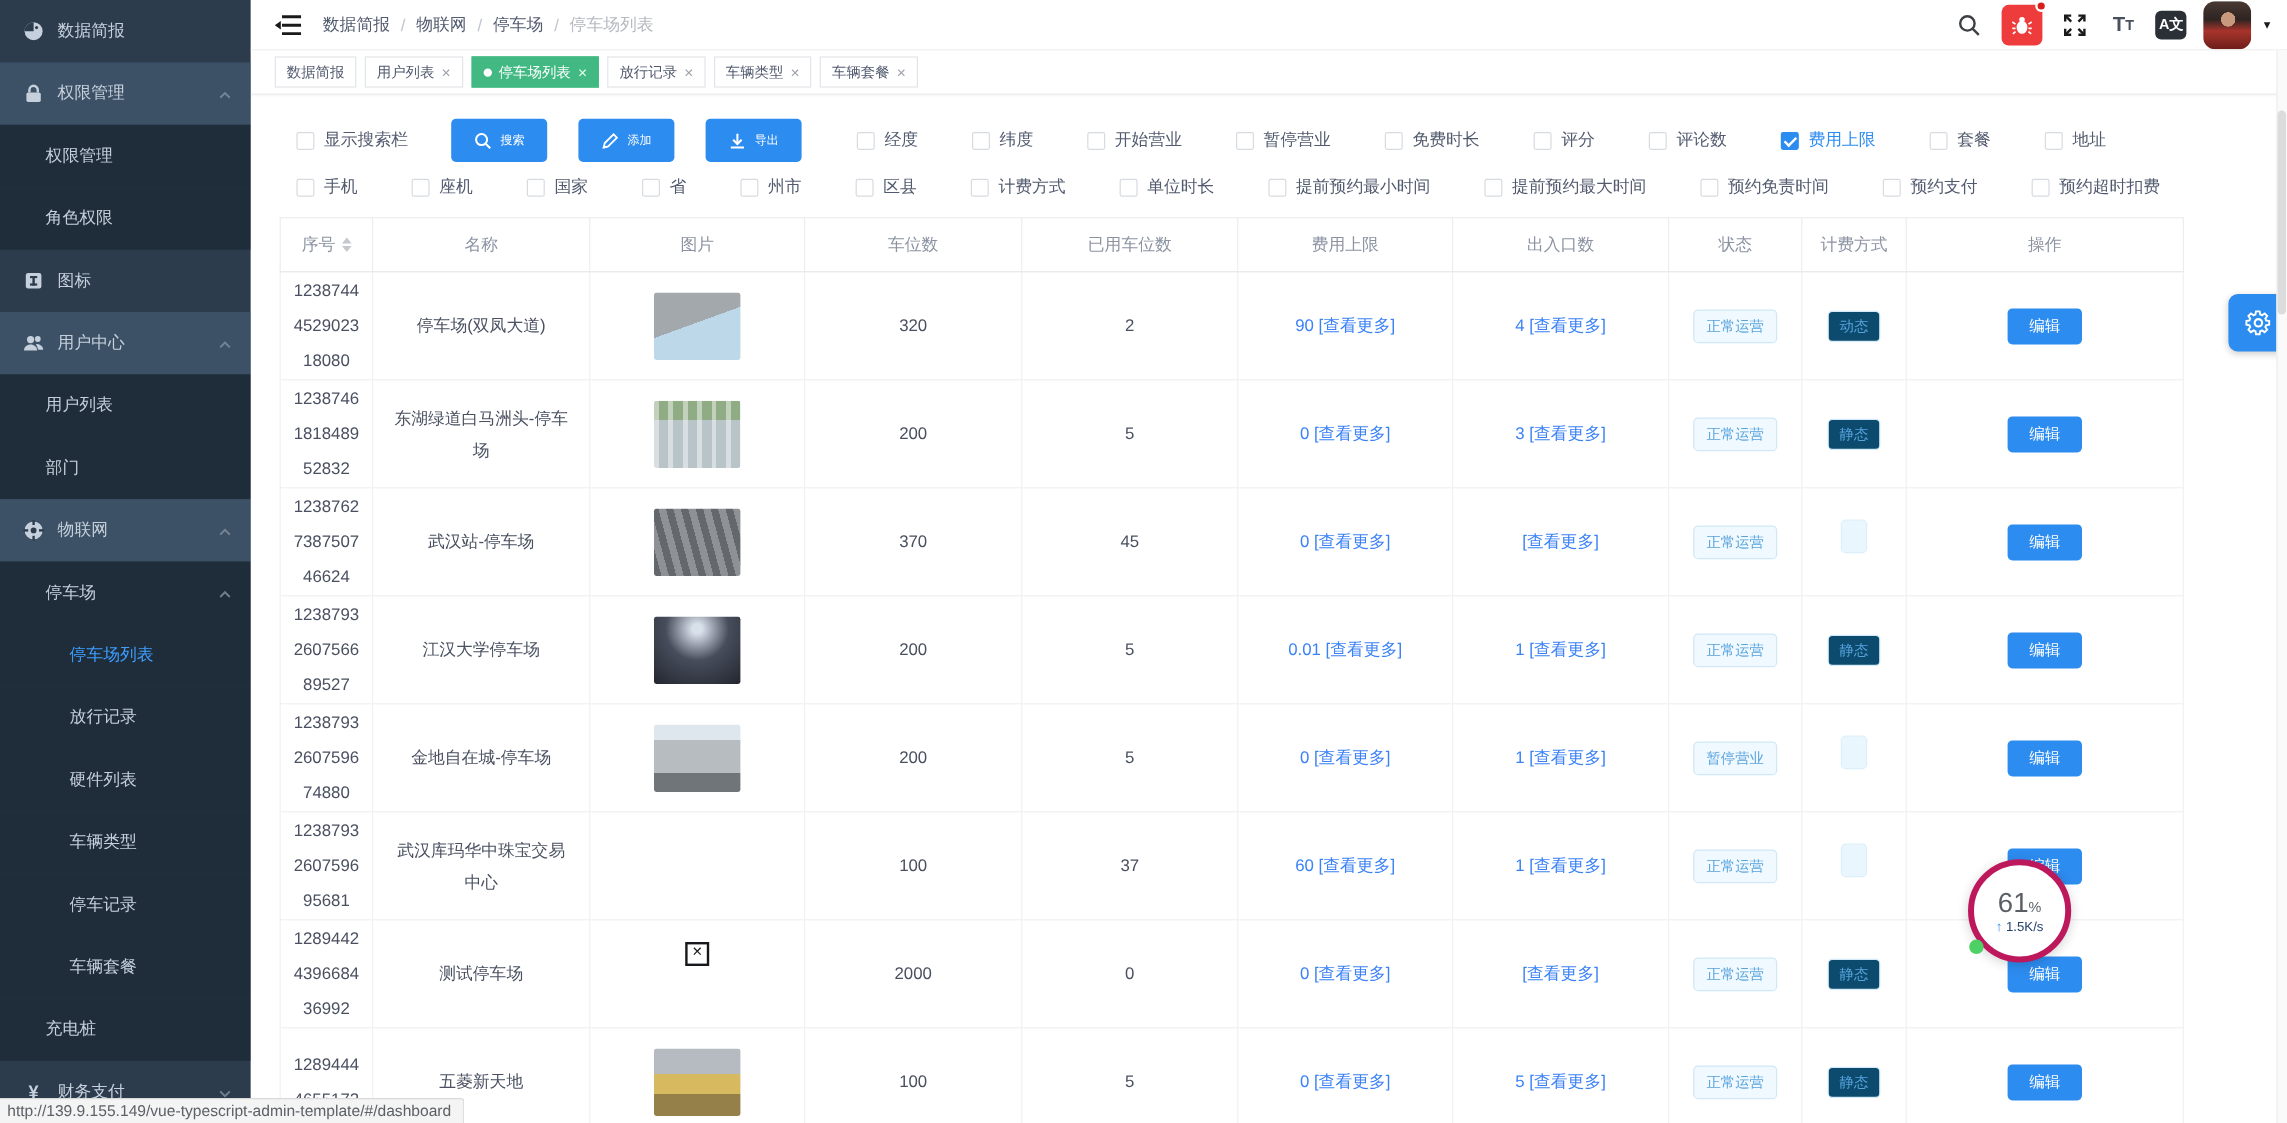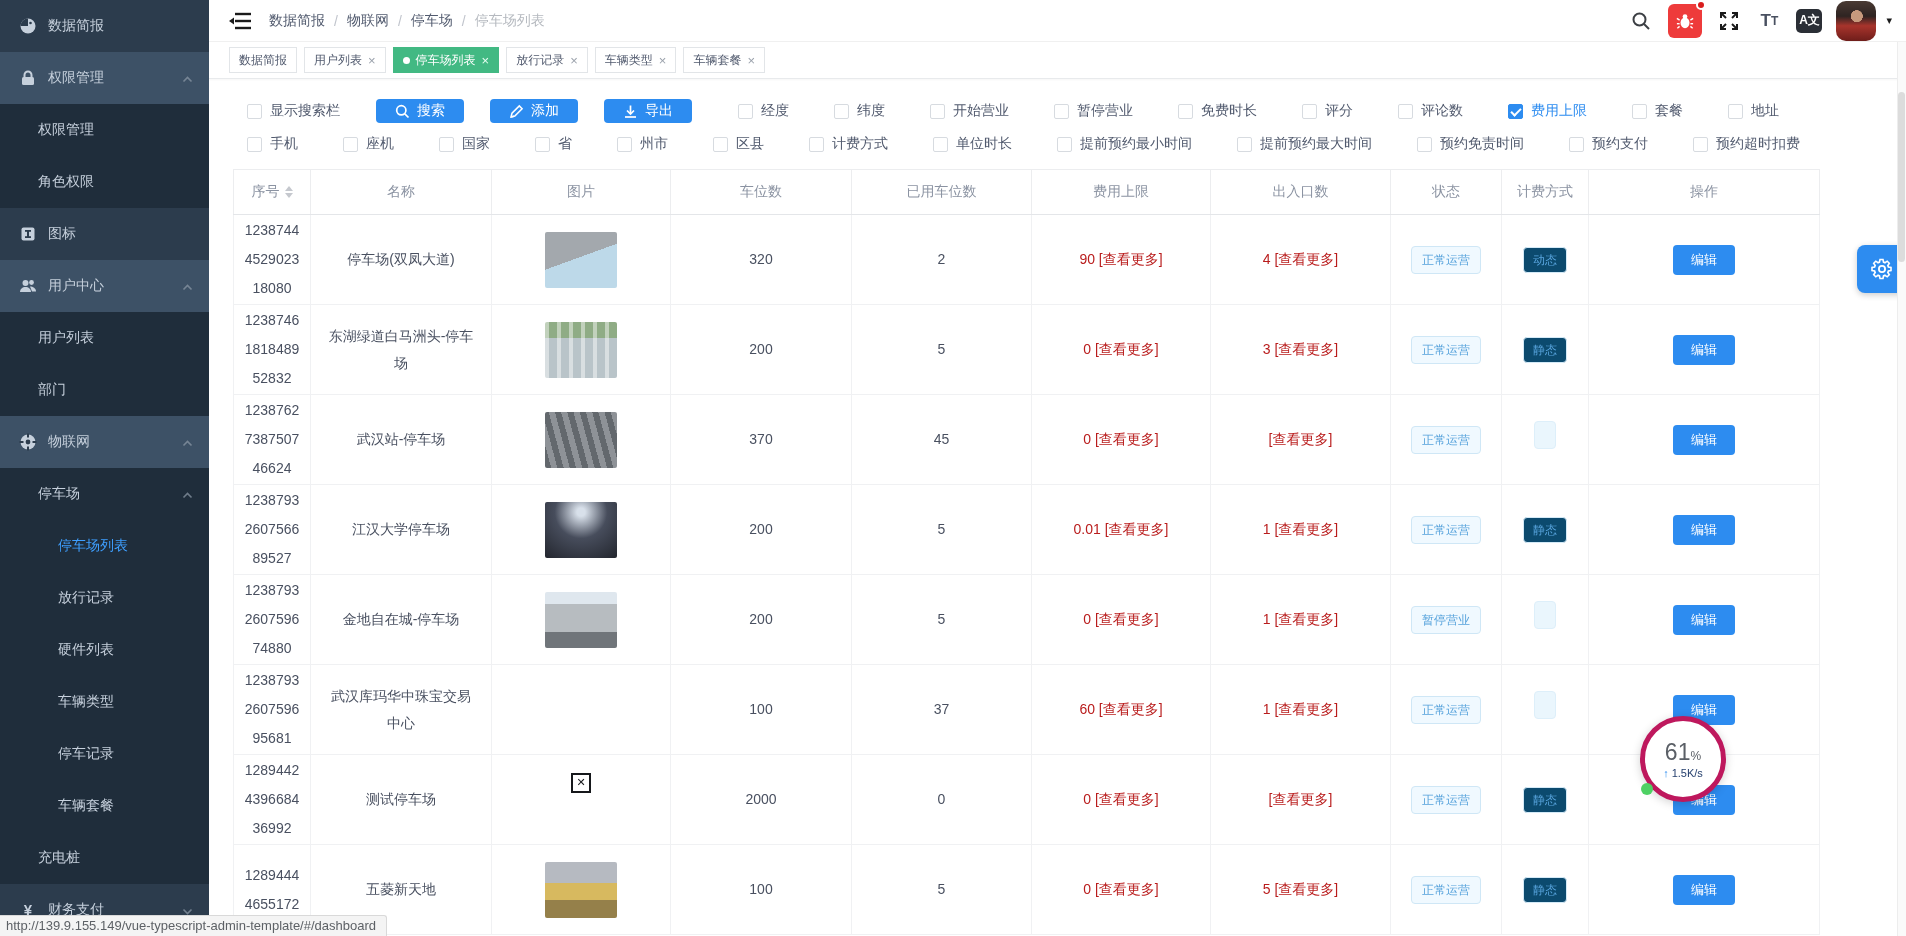--- a/index.html
+++ b/index.html
@@ -46,31 +46,31 @@
   .tagv.active .dotw{width:7px;height:7px;border-radius:50%;background:#fff;display:inline-block}
 
   
   .filters1{margin:20px 0 0 38px;display:flex;align-items:center;gap:24px}
   .cbgroup{display:flex;align-items:center;gap:45px}
   .cb{display:inline-flex;align-items:center;gap:8px;cursor:pointer;font-size:14px;color:#515a6e;white-space:nowrap}
   .cb .box{width:15px;height:15px;border:1px solid #d7dbe0;border-radius:2px;background:#fff;position:relative}
   .cb.checked .box{background:#2d8cf0;border-color:#2d8cf0}
   .cb.checked .box::after{content:"";position:absolute;left:4px;top:1px;width:4px;height:8px;border:solid #fff;border-width:0 2px 2px 0;transform:rotate(45deg)}
   .cb.checked .lbl{color:#2d8cf0}
-  .btn{height:24px;padding:0 19px;border:none;border-radius:4px;background:#2d8cf0;color:#fff;font-size:14px;display:inline-flex;align-items:center;gap:7px;cursor:pointer}
+  .btn{height:36px;padding:0 19px;border:none;border-radius:4px;background:#2d8cf0;color:#fff;font-size:10px;display:inline-flex;align-items:center;gap:7px;cursor:pointer}
   .btnbar{display:flex;gap:26px;margin:0 22px 0 12px}
   .filters2{margin:12px 0 0 38px;display:flex;align-items:center;gap:45px}
 
   
   .ptable{margin:16px 0 0 24px;border-collapse:collapse;table-layout:fixed;width:1586px;font-size:14px;color:#495060}
   .ptable th{height:45px;font-weight:normal;color:#8b93a2;border:1px solid #ecedef;border-bottom:1px solid #e4e6e9;background:#fff;font-size:14px}
   .ptable td{height:90px;text-align:center;vertical-align:middle;border:1px solid #f0f1f3;background:#fff;line-height:1.9}
   .idcell div{line-height:29px}
   .namecell{padding:0 14px;line-height:24px}
-  .linkmore{color:#b91c1c;cursor:pointer}
+  .linkmore{color:#3b82f6;cursor:pointer}
   .thumb{width:72px;height:56px;border-radius:2px;margin:0 auto;display:block}
   .img-people{background:linear-gradient(160deg,#a3a8ad 0 46%,#bdd9e9 46% 100%)}
   .img-cars{background:repeating-linear-gradient(90deg,rgba(255,255,255,.45) 0 4px,rgba(0,0,0,0) 4px 12px),linear-gradient(180deg,#8fac85 0 28%,#b9c4c9 28% 100%)}
   .img-aerial{background:repeating-linear-gradient(75deg,#63686d 0 6px,#8e9297 6px 12px)}
   .img-night{background:radial-gradient(circle at 50% 18%,#d8e0ea 0 7%,#474d5c 45%,#23262e 100%)}
   .img-building{background:linear-gradient(180deg,#dfe7ee 0 22%,#b7bcc0 22% 72%,#70757a 72% 100%)}
   .img-mall{background:linear-gradient(180deg,#b6bac1 0 38%,#d7b95f 38% 68%,#95804a 68% 100%)}
   .brokenimg{width:20px;height:20px;border:2px solid #16181b;margin:6px auto 40px auto;display:flex;align-items:center;justify-content:center;font-size:11px;font-weight:bold;color:#16181b;background:#fff}
   .tag-status{display:inline-block;padding:7px 10px;border:1px solid #cfe7f6;background:#f0f9ff;color:#57a3dc;font-size:12px;border-radius:4px;line-height:1}
   .tag-bill{display:inline-block;padding:6px 9px;border:1px solid #d4eaf7;background:#0c4a6e;color:#57a3dc;font-size:12px;border-radius:4px;line-height:1}

